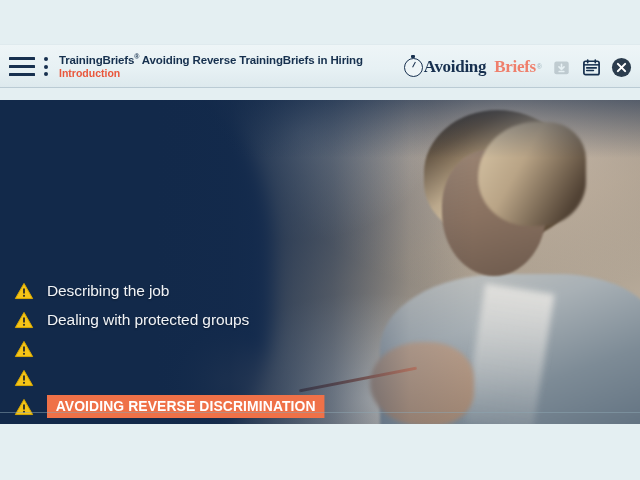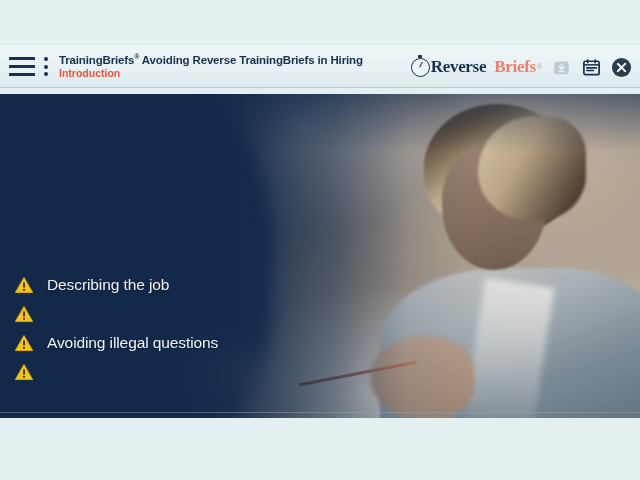--- a/index.html
+++ b/index.html
@@ -133,21 +133,21 @@
     cursor: pointer;
   }
   .icon-disabled { opacity: .32; }
 
   
   .svg-ico { display:block; }
 
   
   .stage {
     position: absolute;
-    left: 0; top: 94px;
+    left: 0; top: 100px;
     width: 640px; height: 324px;
     overflow: hidden;
     background: #0369a1;
   }
 
   
   .photo {
     position: absolute; inset: 0;
     background:
       
@@ -321,21 +321,21 @@
 
     <div class="title-block">
       <div class="title-main"><span>TrainingBriefs</span><sup>®</sup><span> Avoiding Reverse TrainingBriefs in Hiring</span></div>
       <div class="title-sub">Introduction</div>
     </div>
 
     <div class="header-right">
 
       <div class="brand">
         <span class="brand-mark"></span>
-        <span class="brand-word"><span class="brand-a">Reverse</span><span class="brand-b">Briefs</span></span>
+        <span class="brand-word"><span class="brand-a">Avoiding</span><span class="brand-b">Briefs</span></span>
         <span class="brand-reg">®</span>
       </div>
 
       <div class="icon-btn icon-disabled" title="Download">
         <svg class="svg-ico" width="17" height="17" viewBox="0 0 20 20" aria-hidden="true">
           <rect x="1.5" y="3" width="17" height="15" rx="2.5" fill="#6d7d88"></rect>
           <path d="M10 6.2v5.6M7 9.3l3 3 3-3" stroke="#e7f1f4" stroke-width="1.9" fill="none" stroke-linecap="round" stroke-linejoin="round"></path>
           <rect x="6.4" y="13.8" width="7.2" height="1.8" rx=".7" fill="#e7f1f4"></rect>
         </svg>
       </div>
@@ -389,39 +389,47 @@
         </svg>
         <span class="bullet-text">Describing the job</span>
       </div>
 
       <div class="bullet">
         <svg class="warn-ico" viewBox="0 0 22 20">
           <path d="M11 1.6 20.6 18.4H1.4Z" fill="#f5c417" stroke="#d9a800" stroke-width="1.1" stroke-linejoin="round"></path>
           <rect x="10" y="7" width="2" height="6" rx="1" fill="#2a2a2a"></rect>
           <circle cx="11" cy="15.4" r="1.15" fill="#2a2a2a"></circle>
         </svg>
+        <span class="bullet-text">Dealing with protected groups</span>
       </div>
 
       <div class="bullet">
         <svg class="warn-ico" viewBox="0 0 22 20">
           <path d="M11 1.6 20.6 18.4H1.4Z" fill="#f5c417" stroke="#d9a800" stroke-width="1.1" stroke-linejoin="round"></path>
           <rect x="10" y="7" width="2" height="6" rx="1" fill="#2a2a2a"></rect>
           <circle cx="11" cy="15.4" r="1.15" fill="#2a2a2a"></circle>
         </svg>
-        <span class="bullet-text">Avoiding illegal questions</span>
       </div>
 
       <div class="bullet">
         <svg class="warn-ico" viewBox="0 0 22 20">
           <path d="M11 1.6 20.6 18.4H1.4Z" fill="#f5c417" stroke="#d9a800" stroke-width="1.1" stroke-linejoin="round"></path>
           <rect x="10" y="7" width="2" height="6" rx="1" fill="#2a2a2a"></rect>
           <circle cx="11" cy="15.4" r="1.15" fill="#2a2a2a"></circle>
         </svg>
       </div>
 
+      <div class="bullet highlight">
+        <svg class="warn-ico" viewBox="0 0 22 20">
+          <path d="M11 1.6 20.6 18.4H1.4Z" fill="#f5c417" stroke="#d9a800" stroke-width="1.1" stroke-linejoin="round"></path>
+          <rect x="10" y="7" width="2" height="6" rx="1" fill="#2a2a2a"></rect>
+          <circle cx="11" cy="15.4" r="1.15" fill="#2a2a2a"></circle>
+        </svg>
+        <span class="bullet-text">AVOIDING REVERSE DISCRIMINATION</span>
+      </div>
 
     </div>
 
   </div>
 
   <div class="stage-bottom-edge"></div>
 
 </div>
 
 </body></html>

